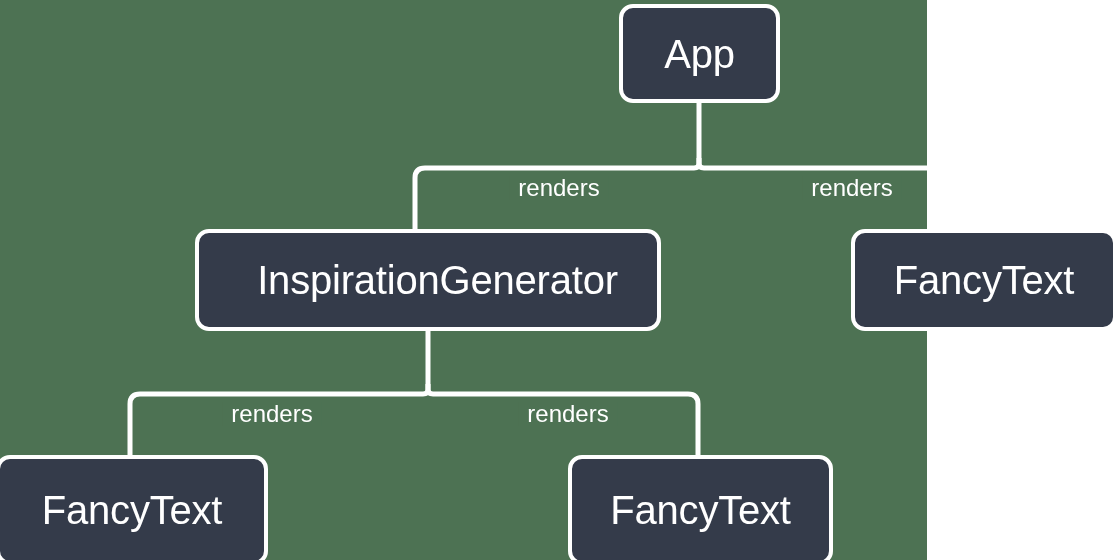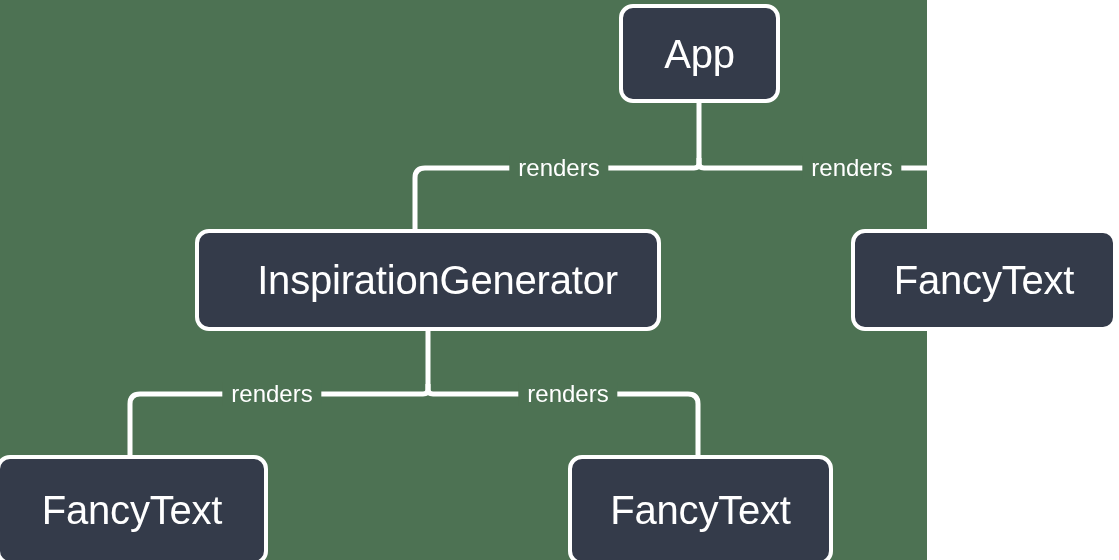--- a/index.html
+++ b/index.html
@@ -52,20 +52,21 @@
     color: #ffffff;
     font-family: "Liberation Sans", sans-serif;
     font-size: 24px;
     font-weight: 400;
     line-height: 1;
     white-space: nowrap;
     transform: translate(-50%, -50%);
     z-index: 3;
     background: #4d7253;
     padding: 0 9px;
+    margin-top: 20px;
   }
   
   #node-app          { left: 619px; top: 4px;   width: 161px; height: 99px; }
   #node-inspiration  { left: 195px; top: 229px; width: 466px; height: 102px; padding-left: 19px; }
   #node-fancytext-r  { left: 851px; top: 229px; width: 266px; height: 102px; }
   #node-fancytext-b  { left: -4px;  top: 455px; width: 272px; height: 110px; }
   #node-copyright    { left: 568px; top: 455px; width: 265px; height: 110px; }
 </style>
 </head>
 <body>

